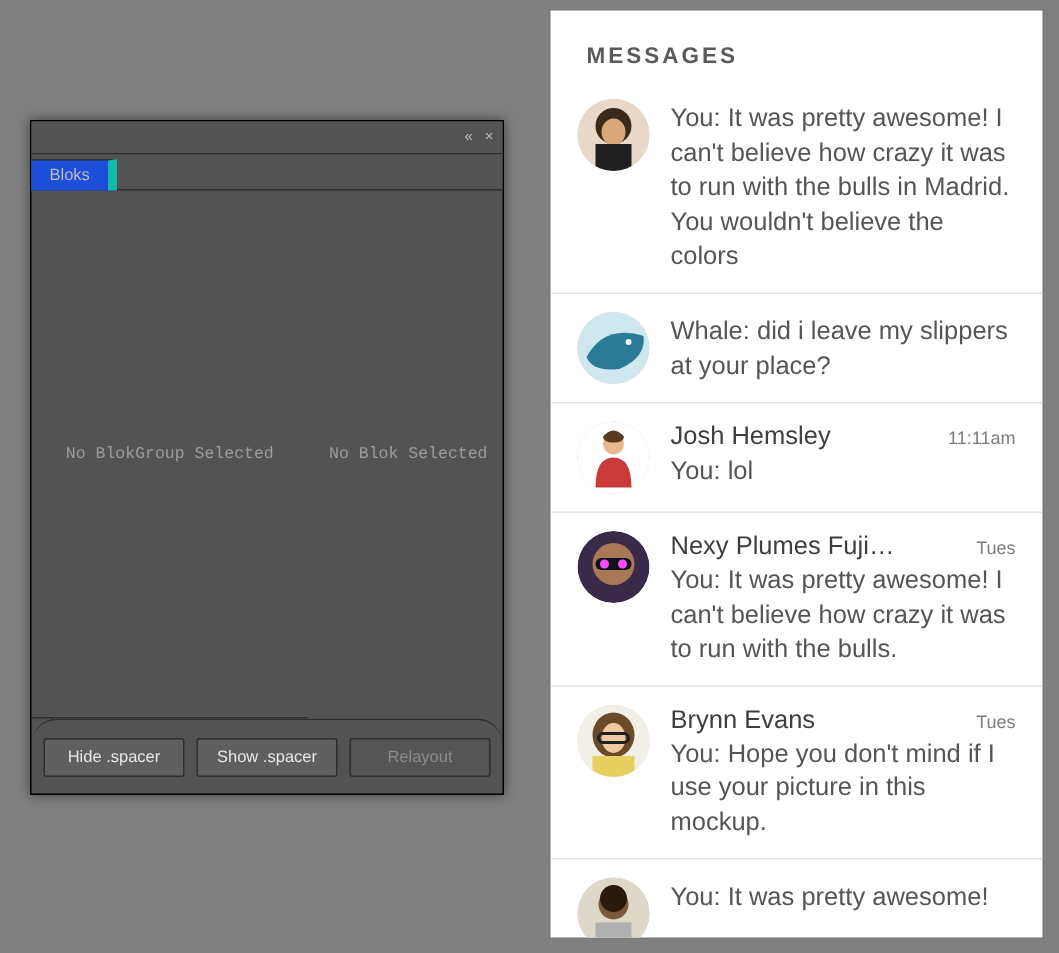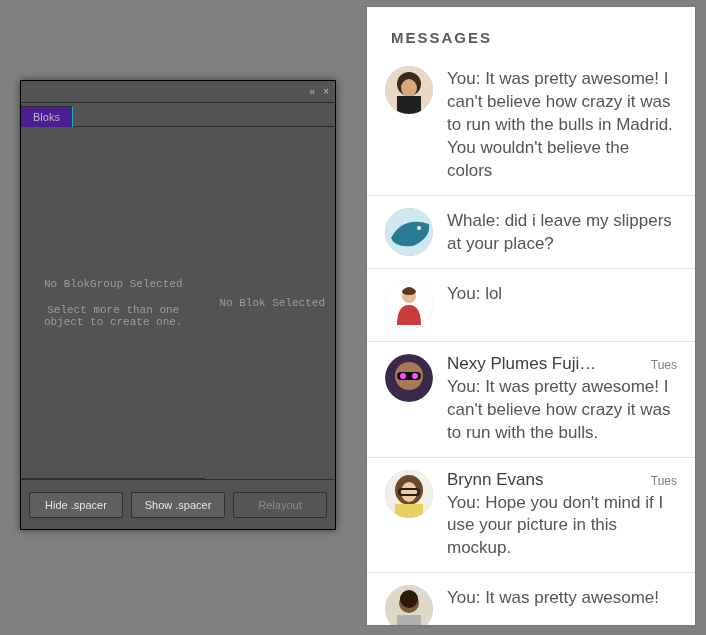--- a/index.html
+++ b/index.html
@@ -32,24 +32,24 @@
   .dp-title-icon { color: #bdbdbd; font-size: 10px; line-height: 1; }
   .dp-tab-strip {
     height: 24px;
     background: #535353;
     display: flex;
     align-items: flex-end;
     border-bottom: 1px solid #2e2e2e;
   }
   .dp-tab {
     padding: 4px 12px;
-    background: #4c1d95;
+    background: #1d4ed8;
     color: #bdbdbd;
     font-size: 11px;
-    border-right: 1px solid #14b8a6;
+    border-right: 6px solid #14b8a6;
     border-top: 1px solid #2e2e2e;
     position: relative;
     top: 1px;
   }
   .dp-body {
     flex: 1;
     display: flex;
     flex-direction: row;
     font-family: Liberation Mono, monospace;
   }
@@ -66,20 +66,21 @@
   }
   .dp-zone.top { flex: 6 1 0; border-bottom: 1px solid #2e2e2e; }
   .dp-zone.bottom { flex: 4 1 0; align-items: flex-end; }
   .dp-buttons {
     height: 50px;
     border-top: 1px solid #2e2e2e;
     display: flex;
     align-items: center;
     gap: 8px;
     padding: 0 8px;
+    border-radius: 17px;
   }
   .dp-btn {
     flex: 1;
     height: 26px;
     background: #5f5f5f;
     border: 1px solid #2f2f2f;
     color: #e7e7e7;
     font-size: 11px;
     display: flex;
     align-items: center;
@@ -151,21 +152,20 @@
   <div class="dp-titlebar">
     <span class="dp-title-icon">«</span>
     <span class="dp-title-icon">×</span>
   </div>
   <div class="dp-tab-strip">
     <div class="dp-tab">Bloks</div>
   </div>
   <div class="dp-body">
     <div class="dp-zone top">
       <div>No BlokGroup Selected</div>
-      <div>Select more than one object to create one.</div>
     </div>
     <div class="dp-zone bottom">
       <div>No Blok Selected</div>
     </div>
   </div>
   <div class="dp-buttons">
     <div class="dp-btn">Hide .spacer</div>
     <div class="dp-btn">Show .spacer</div>
     <div class="dp-btn disabled">Relayout</div>
   </div>
@@ -202,20 +202,24 @@
       <div class="mp-item">
         <div class="avatar">
           <svg viewBox="0 0 48 48">
             <rect width="48" height="48" fill="#fff"></rect>
             <circle cx="24" cy="15" r="7" fill="#e8b890"></circle>
             <path d="M17 10 Q24 2 31 10 Q31 14 24 14 Q17 14 17 10Z" fill="#5a3a20"></path>
             <path d="M12 44 Q12 24 24 24 Q36 24 36 44 Z" fill="#c93a3a"></path>
           </svg>
         </div>
         <div class="mp-content">
+          <div class="mp-row1">
+            <div class="mp-name">Josh Hemsley</div>
+            <div class="mp-time">11:11am</div>
+          </div>
           <div class="mp-preview">You: lol</div>
         </div>
       </div>
       <div class="mp-item">
         <div class="avatar">
           <svg viewBox="0 0 48 48">
             <circle cx="24" cy="24" r="24" fill="#3a2a4a"></circle>
             <circle cx="24" cy="22" r="14" fill="#a87858"></circle>
             <rect x="12" y="18" width="24" height="8" rx="4" fill="#101018"></rect>
             <circle cx="18" cy="22" r="3" fill="#ff4aff"></circle>

